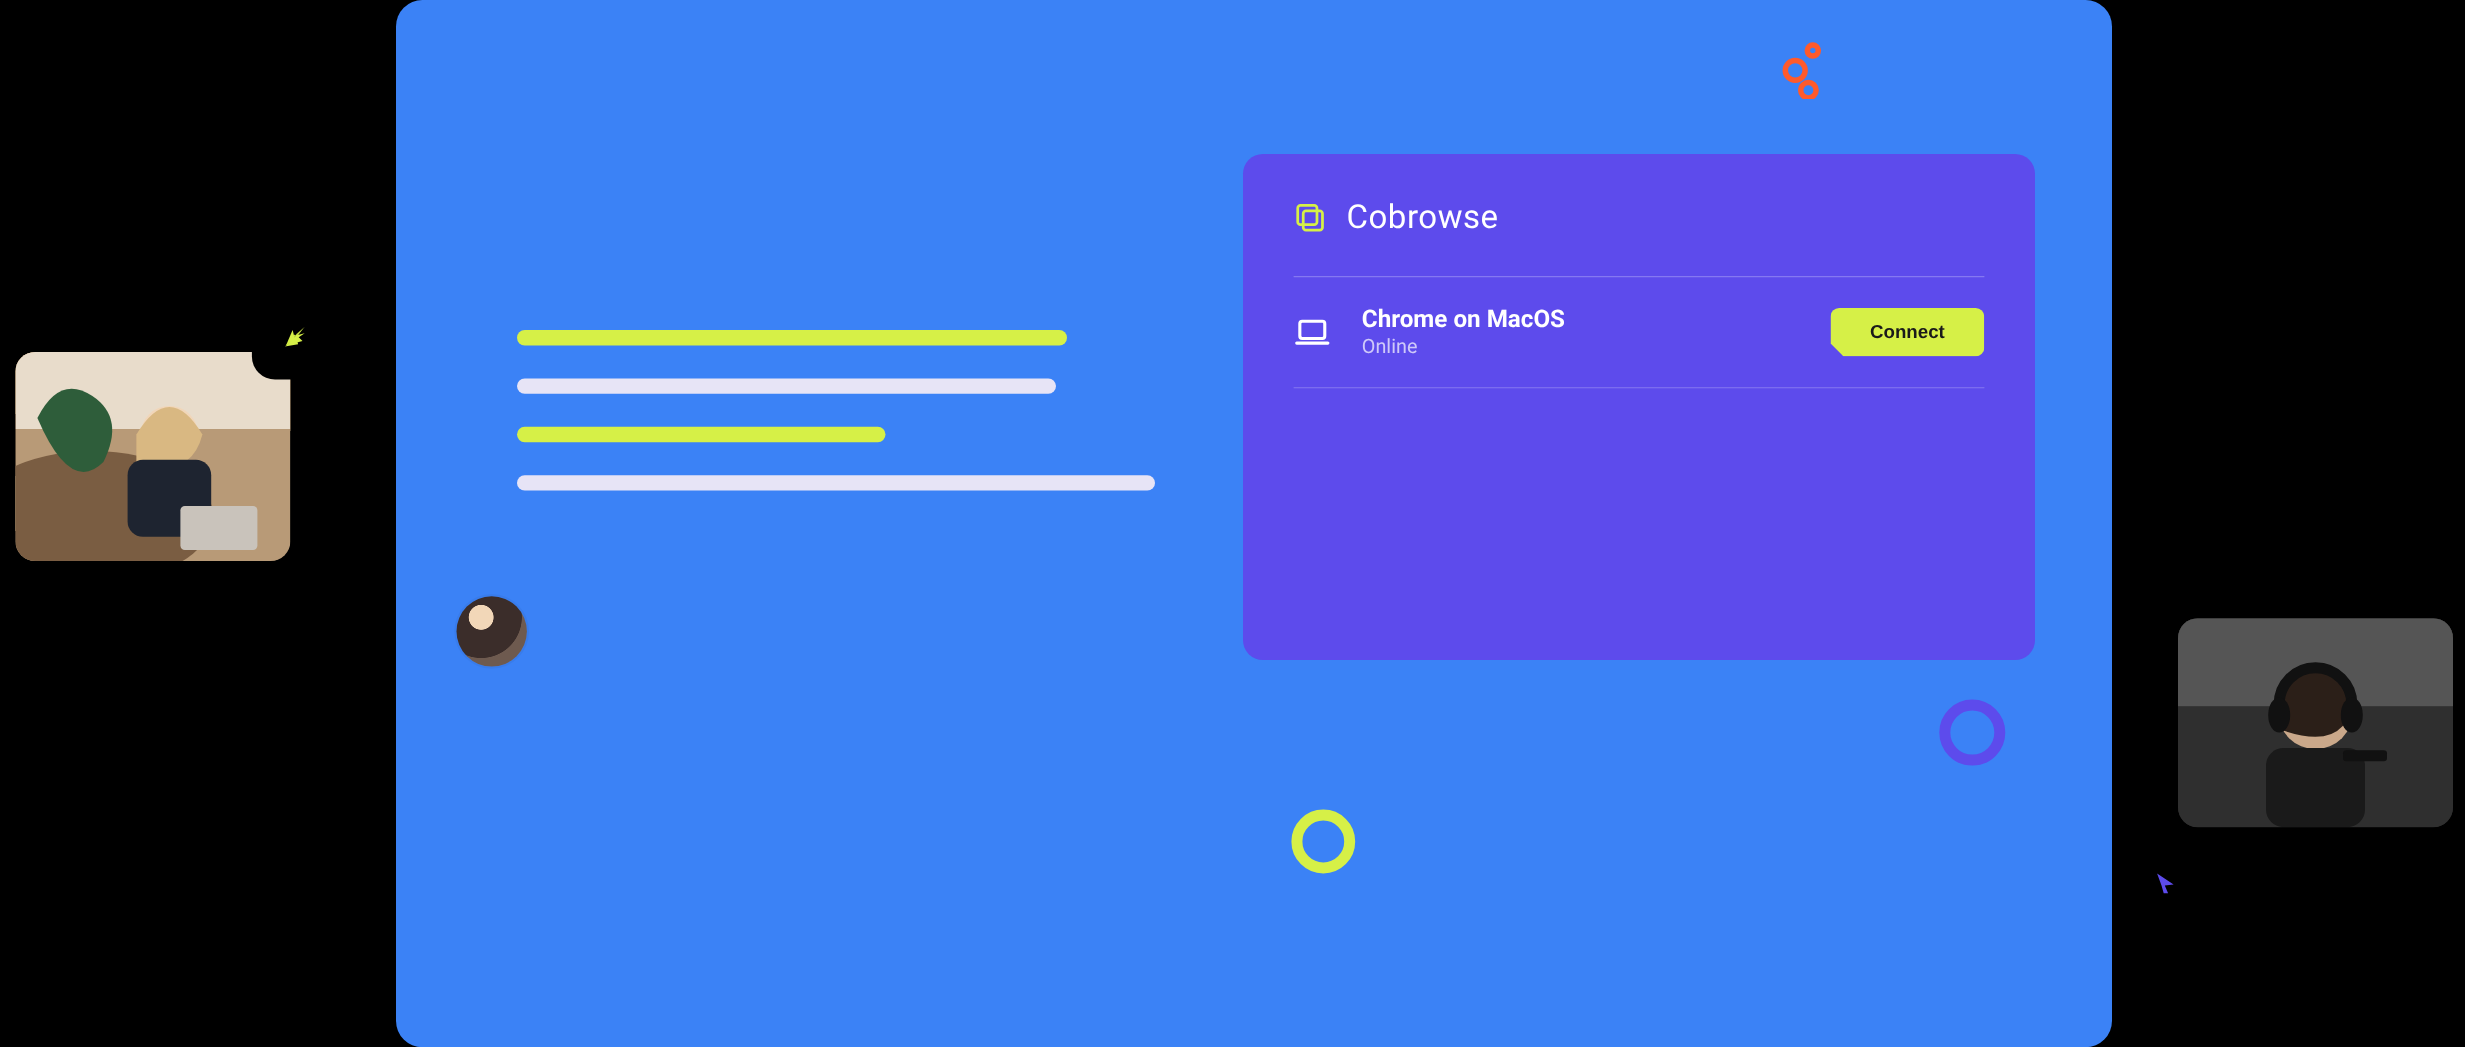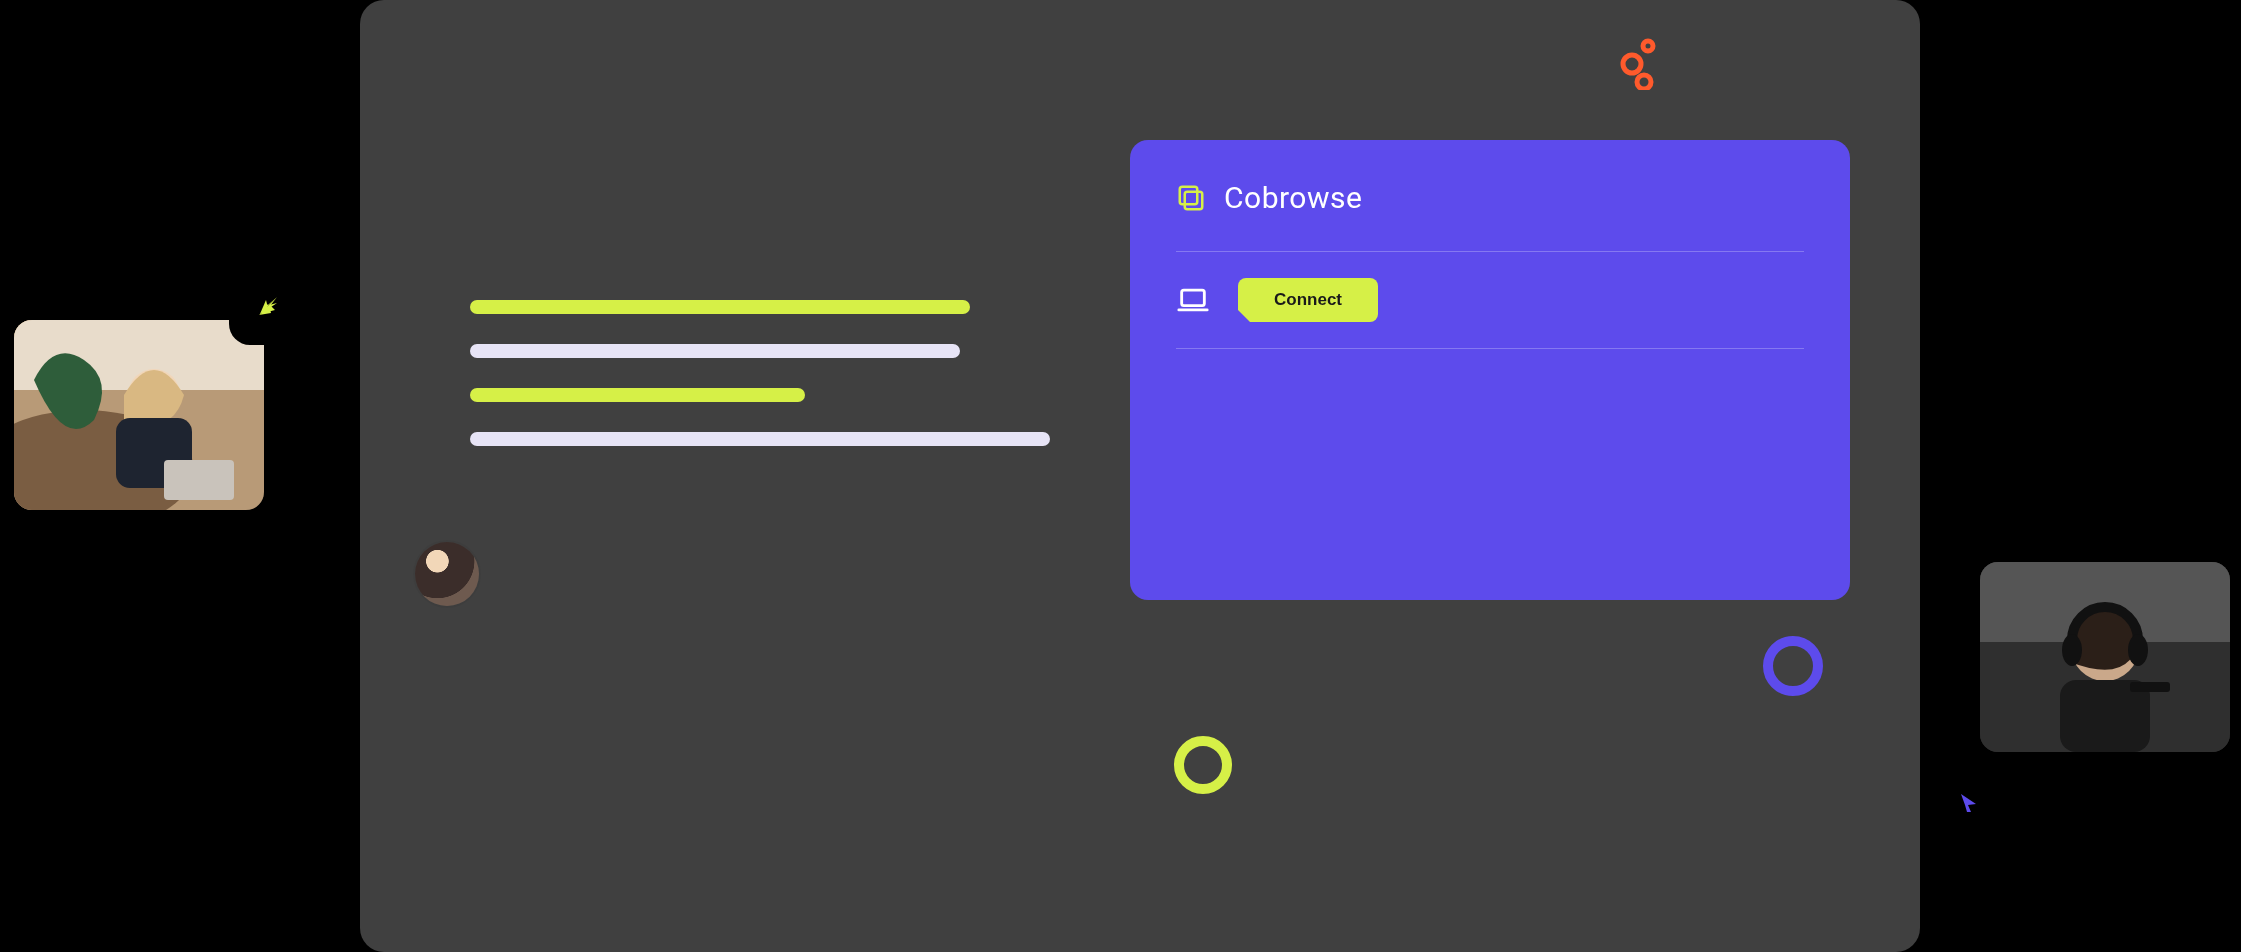--- a/index.html
+++ b/index.html
@@ -13,21 +13,21 @@
     height: 952px;
   }
 
   
   .panel {
     position: absolute;
     left: 360px;
     top: 0;
     width: 1560px;
     height: 952px;
-    background: #404040;
+    background: #3b82f6;
     border-radius: 24px;
   }
 
   
   .bars {
     position: absolute;
     left: 110px;
     top: 300px;
     display: flex;
     flex-direction: column;
@@ -182,20 +182,24 @@
         <rect x="7" y="7" width="14" height="14" rx="2" fill="none" stroke="#d6f047" stroke-width="2"></rect>
       </svg>
       <div class="cob-title">Cobrowse</div>
     </div>
 
     <div class="session-row">
       <svg class="session-icon" viewBox="0 0 24 24">
         <rect x="4" y="5" width="16" height="11" rx="1.5" fill="none" stroke="#fff" stroke-width="2"></rect>
         <line x1="2" y1="19" x2="22" y2="19" stroke="#fff" stroke-width="2" stroke-linecap="round"></line>
       </svg>
+      <div class="session-text">
+        <div class="session-name">Chrome on MacOS</div>
+        <div class="session-status">Online</div>
+      </div>
       <button class="connect-btn">Connect</button>
     </div>
   </div>
 
   <div class="ring ring-purple"></div>
   <div class="ring ring-green"></div>
 
   <svg class="deco-orange" viewBox="0 0 40 52">
     <circle cx="30" cy="8" r="5" fill="none" stroke="#ff5a2c" stroke-width="5"></circle>
     <circle cx="14" cy="26" r="9" fill="none" stroke="#ff5a2c" stroke-width="5"></circle>

